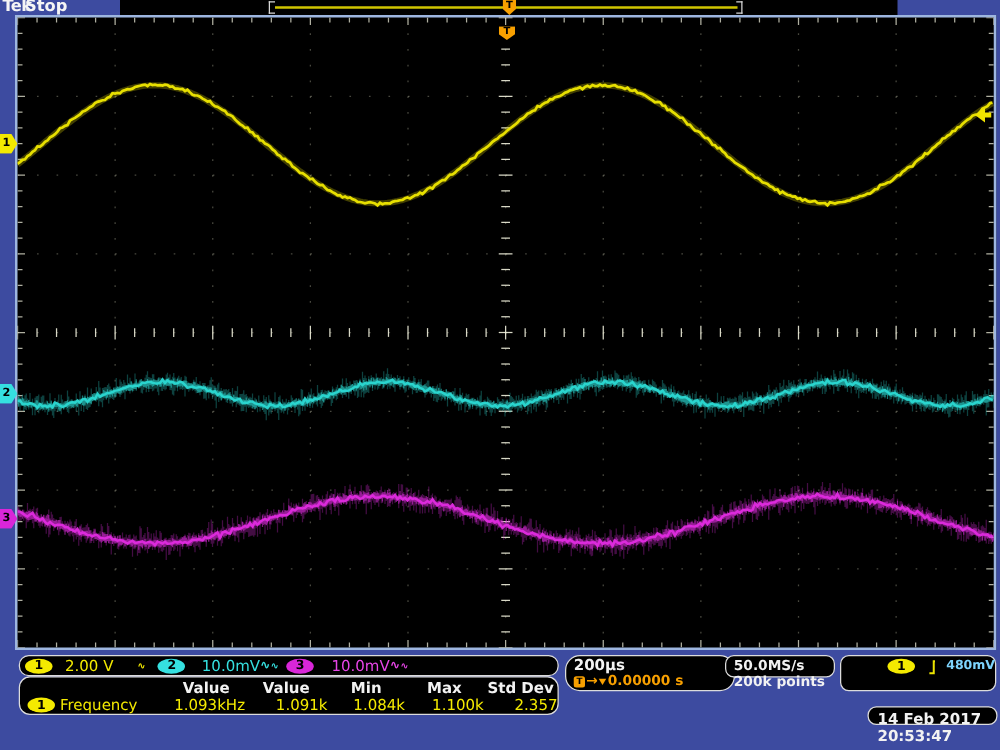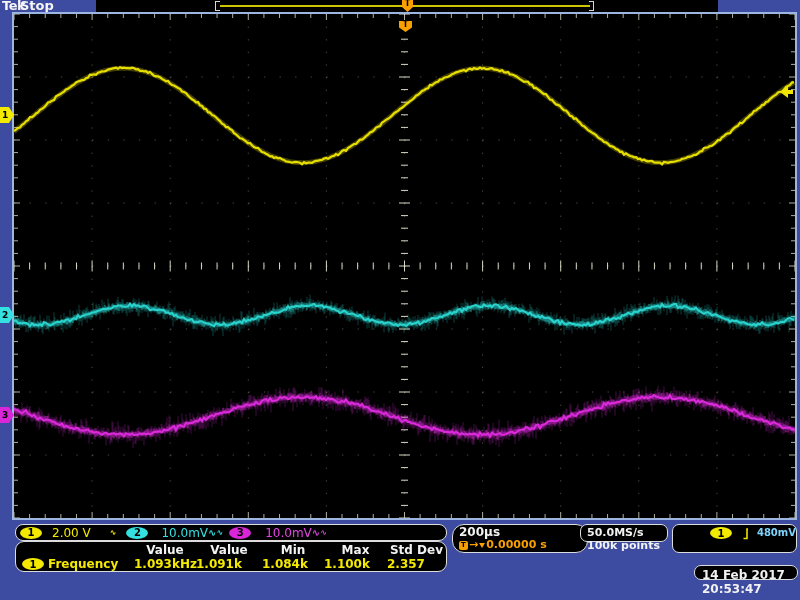--- a/index.html
+++ b/index.html
@@ -39,21 +39,21 @@
         color:#000;font-size:10px;font-weight:bold;flex:0 0 auto;}
   .scale-txt{font-size:12px;font-weight:normal;white-space:nowrap;}
   .cicon{font-size:10px;font-weight:bold;}
   .cicon.small{font-size:8px;vertical-align:-2px;}
   .c1{color:#f4ea00;} .c2{color:#35e0e0;} .c3{color:#e645e6;}
   .bg1{background:#f4ea00;} .bg2{background:#35e0e0;} .bg3{background:#d926d9;}
   .measbox{left:15px;top:541px;width:432px;height:31px;border-radius:9px;padding:1px 0 0 6px;
         display:grid;grid-template-columns:112px 62px 66px 62px 63px 1fr;
         grid-template-rows:14px 14px;align-items:center;}
   .mh{color:#f2f2f2;font-size:12px;font-weight:bold;text-align:center;}
-  .mv{color:#f4ea00;font-size:12px;font-weight:bold;text-align:left;white-space:nowrap;}
+  .mv{color:#f4ea00;font-size:12px;font-weight:normal;text-align:right;white-space:nowrap;}
   .msrc{display:flex;align-items:center;gap:4px;}
   .tbbox{left:452px;top:524px;width:136px;height:29px;border-radius:12px;padding:1px 0 0 6px;}
   .tbbox .tb1{color:#f2f2f2;font-size:12px;font-weight:bold;line-height:13px;}
   .tline{display:flex;align-items:center;color:#f8a000;font-size:11px;font-weight:bold;line-height:12px;}
   .ticon{width:9px;height:9px;background:#f8a000;color:#000;border-radius:2px;font-size:7px;line-height:9px;
         text-align:center;font-weight:bold;margin-right:1px;}
   .tri-dn{width:0;height:0;border-left:3px solid transparent;border-right:3px solid transparent;
         border-top:5px solid #f8a000;margin:0 1px;}
   .srbox{left:580px;top:524px;width:88px;height:18px;border-radius:7px;padding:1px 0 0 6px;
         color:#f2f2f2;font-size:11px;font-weight:bold;line-height:13px;}
@@ -444,21 +444,21 @@
   <div class="tline">
     <span class="ticon">T</span>
     <span>→</span>
     <span class="tri-dn"></span>
     <span>0.00000 s</span>
   </div>
 </div>
 
 <div class="abs rbox srbox">
   <div>50.0MS/s</div>
-  <div>100k points</div>
+  <div>200k points</div>
 </div>
 
 <div class="abs rbox trbox">
   <div class="oval bg1" style="margin-left:37px">
       <span>1</span>
     </div>
   <svg width="11" height="13" style="margin-left:10px;margin-top:0px">
     <path d="M1.5 11.5 H5 V2 H9.5" stroke="#ece400" stroke-width="1.6" fill="none"></path>
   </svg>
   <div class="lvl">480mV</div>

